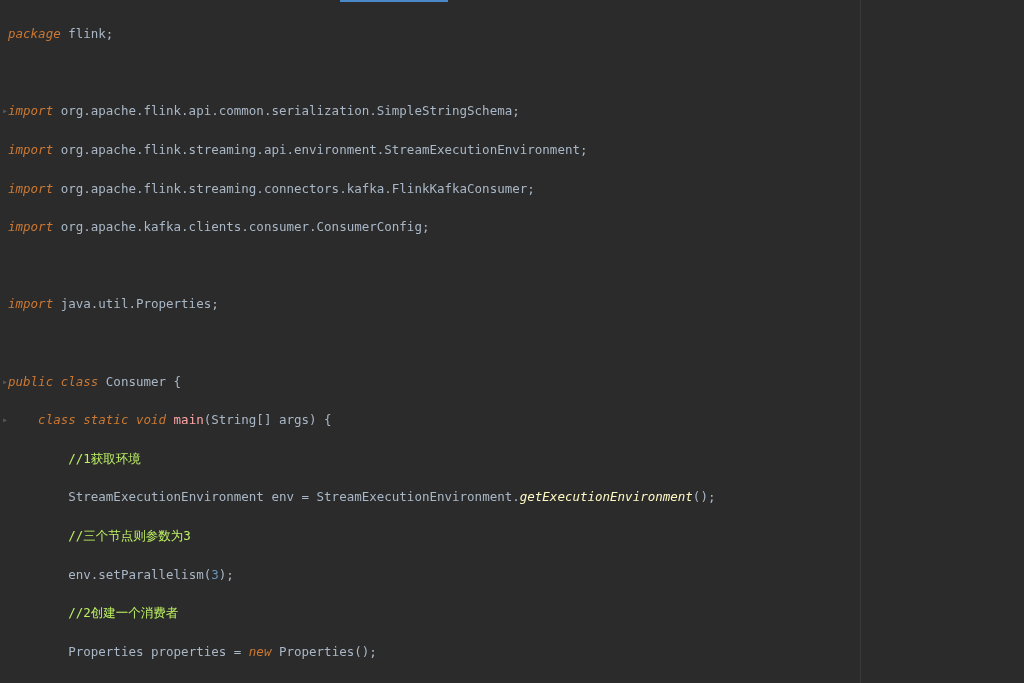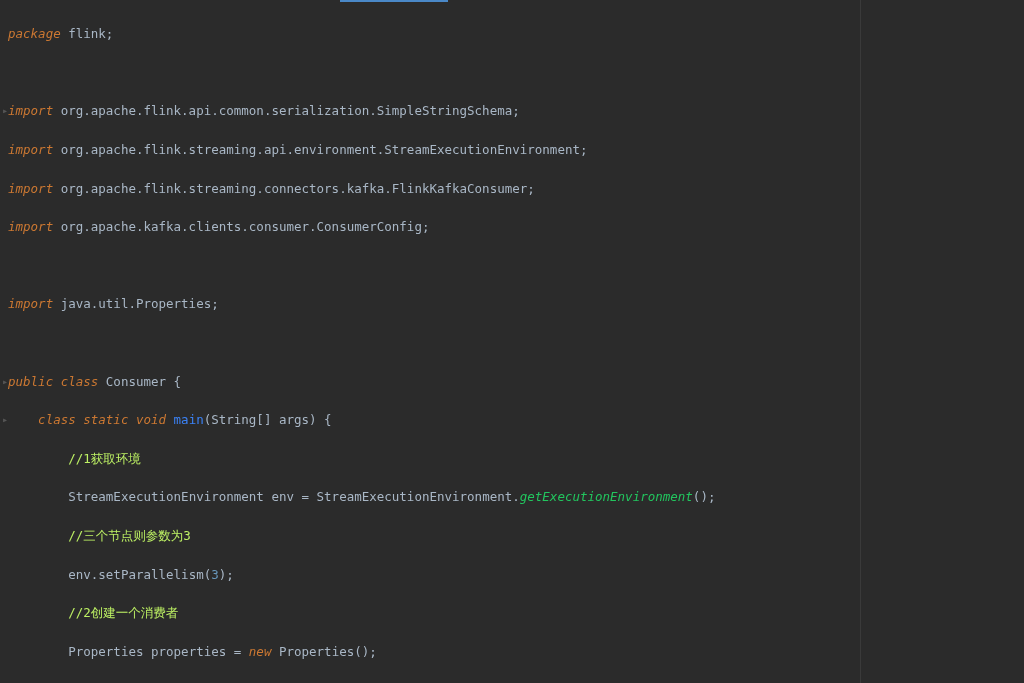--- a/index.html
+++ b/index.html
@@ -27,23 +27,23 @@
     position: absolute;
     top: 0;
     bottom: 0;
     left: 860px;
     width: 1px;
     background: #3a3a3a;
   }
   .kw { color: #cc7832; font-style: italic; }
   .str { color: #6a8759; }
   .cmt { color: #bef264; }
-  .method { color: #3b82f6; }
+  .method { color: #fca5a5; }
   .static-italic { color: #9876aa; font-style: italic; }
-  .static-call { color: #22c55e; font-style: italic; }
+  .static-call { color: #fef9c3; font-style: italic; }
   .num { color: #6897bb; }
   .fold-mark {
     position: absolute;
     left: -6px;
     width: 5px;
     text-align: center;
     color: #555;
     font-size: 10px;
   }
   .line { position: relative; display: block; height: 19.3px; }

